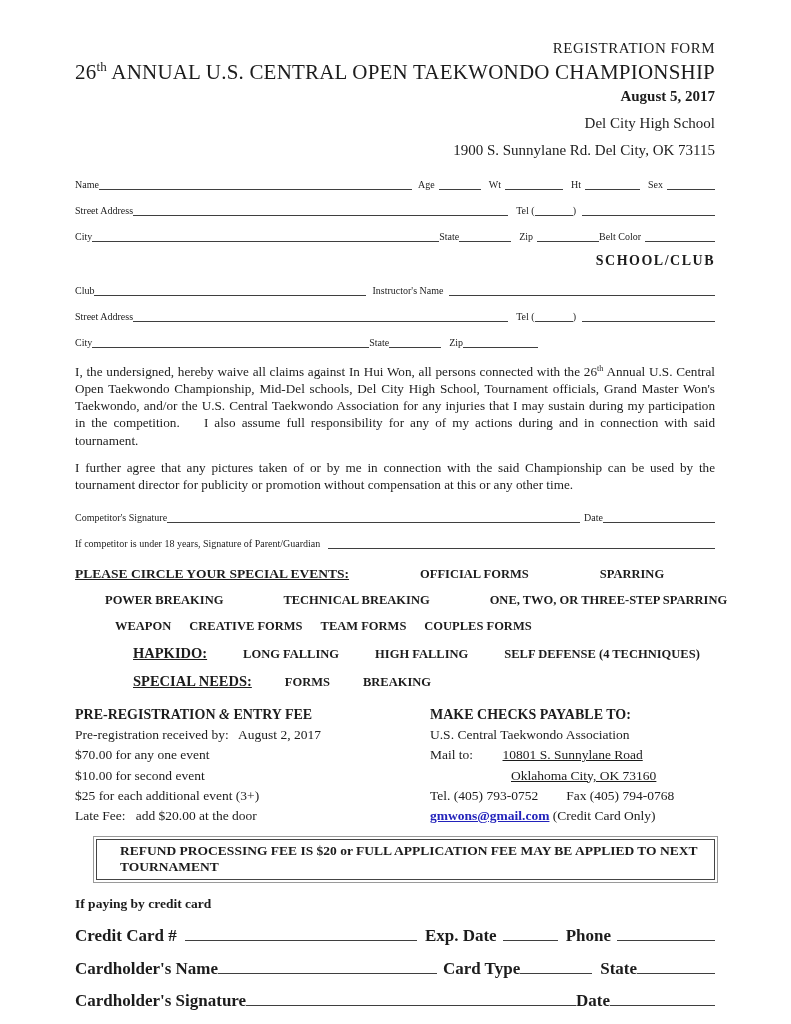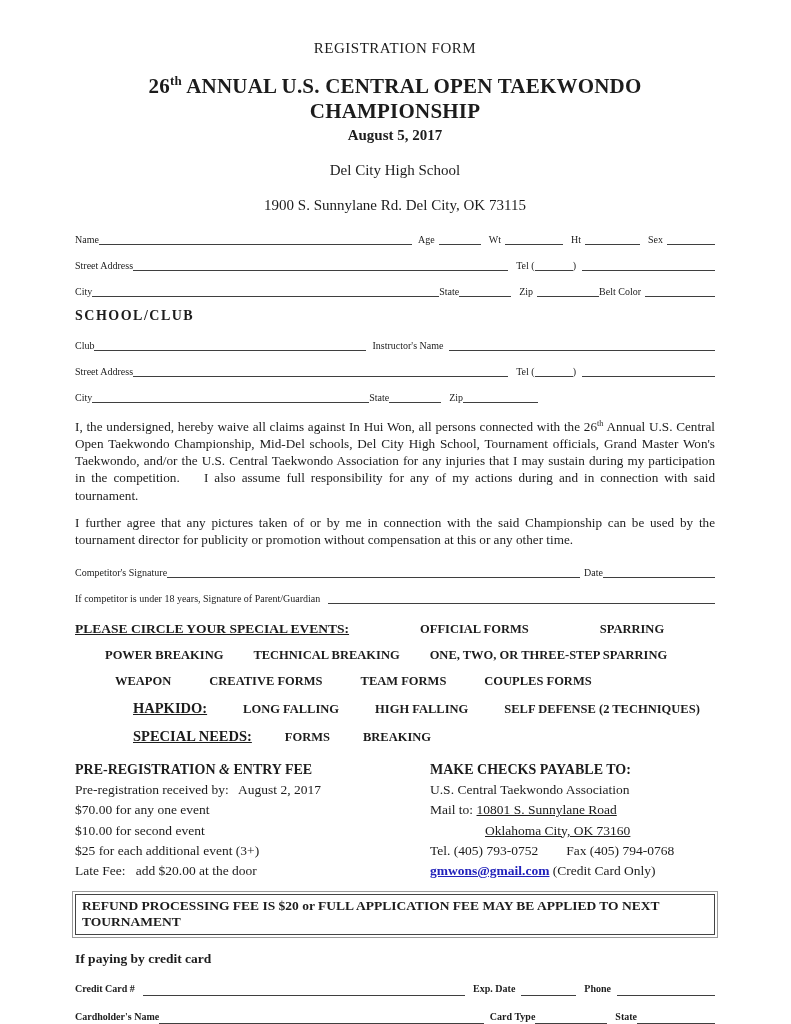--- a/index.html
+++ b/index.html
@@ -1,57 +1,57 @@
 <!DOCTYPE html>
 <html><head>
 <meta charset="utf-8">
 <style>
   html,body{margin:0;padding:0;background:#fff;}
   body{width:791px;height:1024px;font-family:"Liberation Serif",serif;color:#1c1c1c;overflow:hidden;}
   .page{padding:40px 76px 0 75px;box-sizing:border-box;}
-  .center{text-align:center;}
-  .u{text-decoration:underline;}
+  .center{text-align:right;}
+  .u{text-decoration:underline;margin-left:26px;}
   sup{font-size:62%;vertical-align:super;font-weight:inherit;}
 
   .reg-label{font-size:15px;letter-spacing:.5px;}
-  .title{font-size:21px;font-weight:bold;margin-top:16px;letter-spacing:.2px;}
+  .title{font-size:21px;font-weight:normal;margin-top:2px;letter-spacing:.2px;}
   .hdate{font-size:15px;font-weight:bold;margin-top:3px;}
-  .hline{font-size:15px;margin-top:18px;}
+  .hline{font-size:15px;margin-top:10px;}
 
   .fields{margin-top:16px;}
   .frow{display:flex;align-items:flex-end;font-size:10px;margin-bottom:11px;line-height:1.15;}
   .bl{border-bottom:1px solid #3f3f3f;height:15px;box-sizing:border-box;}
   .grow{flex:1 1 auto;}
   .ml4{margin-left:4px;}.ml6{margin-left:6px;}.ml8{margin-left:8px;}
 
-  .school-head{font-size:14px;font-weight:bold;letter-spacing:1.5px;text-align:left;margin:2px 0 12px 0;}
+  .school-head{font-size:14px;font-weight:bold;letter-spacing:1.5px;text-align:right;margin:2px 0 12px 0;}
 
   .para{font-size:13.2px;line-height:1.3;text-align:justify;margin-top:15px;}
   .para2{margin-top:10px;}
 
   .sigrow{margin-top:15px;text-align:right;}
 
   .events{margin-top:17px;}
   .evrow{display:flex;align-items:baseline;font-size:12.5px;font-weight:bold;margin-bottom:11px;white-space:nowrap;}
   .evhead{font-size:13.5px;font-weight:bold;text-decoration:underline;}
   .evhead2{font-size:14.5px;font-weight:bold;text-decoration:underline;}
 
   .cols{display:flex;margin-top:14px;font-size:13.5px;line-height:1.5;}
   .colL{width:355px;flex:0 0 355px;}
   .colR{flex:1 1 auto;}
   .colhead{font-size:14px;font-weight:bold;}
   .indent{padding-left:55px;}
   .faxgap{margin-left:28px;}
   .email{color:#2222bb;font-weight:bold;text-decoration:underline;cursor:pointer;}
 
-  .refund-box{margin-top:13px;border:1px solid #444;outline:1px solid #9a9a9a;outline-offset:2px;padding:3px 9px 4px 6px;font-size:13.5px;font-weight:bold;}
+  .refund-box{margin-top:13px;border:1px solid #444;outline:1px solid #9a9a9a;outline-offset:2px;padding:3px 9px 4px 23px;font-size:13.5px;font-weight:bold;margin-left:21px;}
 
   .ccintro{font-size:13.5px;font-weight:bold;margin-top:16px;}
   .ccrows{margin-top:14px;}
-  .ccrow{display:flex;align-items:center;font-size:10px;font-weight:bold;margin-bottom:13px;line-height:1.15;}
+  .ccrow{display:flex;align-items:flex-start;font-size:17px;font-weight:bold;margin-bottom:13px;line-height:1.15;}
 </style>
 </head>
 <body>
 
 <div class="page">
 
   <div class="center reg-label">REGISTRATION FORM</div>
   <div class="center title"><span>26</span><sup>th</sup><span> ANNUAL U.S. CENTRAL OPEN TAEKWONDO CHAMPIONSHIP</span></div>
   <div class="center hdate">August 5, 2017</div>
   <div class="center hline">Del City High School</div>
@@ -129,36 +129,36 @@
       <span>If competitor is under 18 years, Signature of Parent/Guardian</span>
       <span class="bl grow ml8"></span>
     </div>
 
   <div class="events">
     <div class="evrow" style="gap:71px">
         <span class="evhead">PLEASE CIRCLE YOUR SPECIAL EVENTS:</span>
         <span>OFFICIAL FORMS</span>
         <span>SPARRING</span>
       </div>
-    <div class="evrow" style="gap:30px;padding-left:30px">
+    <div class="evrow" style="gap:60px;padding-left:30px">
         <span>POWER BREAKING</span>
         <span>TECHNICAL BREAKING</span>
         <span>ONE, TWO, OR THREE-STEP SPARRING</span>
       </div>
-    <div class="evrow" style="gap:38px;padding-left:40px">
+    <div class="evrow" style="gap:18px;padding-left:40px">
         <span>WEAPON</span>
         <span>CREATIVE FORMS</span>
         <span>TEAM FORMS</span>
         <span>COUPLES FORMS</span>
       </div>
     <div class="evrow" style="gap:36px;padding-left:58px">
         <span class="evhead2">HAPKIDO:</span>
         <span>LONG FALLING</span>
         <span>HIGH FALLING</span>
-        <span>SELF DEFENSE (2 TECHNIQUES)</span>
+        <span>SELF DEFENSE (4 TECHNIQUES)</span>
       </div>
     <div class="evrow" style="gap:33px;padding-left:58px;margin-bottom:0">
         <span class="evhead2">SPECIAL NEEDS:</span>
         <span>FORMS</span>
         <span>BREAKING</span>
       </div>
   </div>
 
   <div class="cols">
     <div class="colL">

